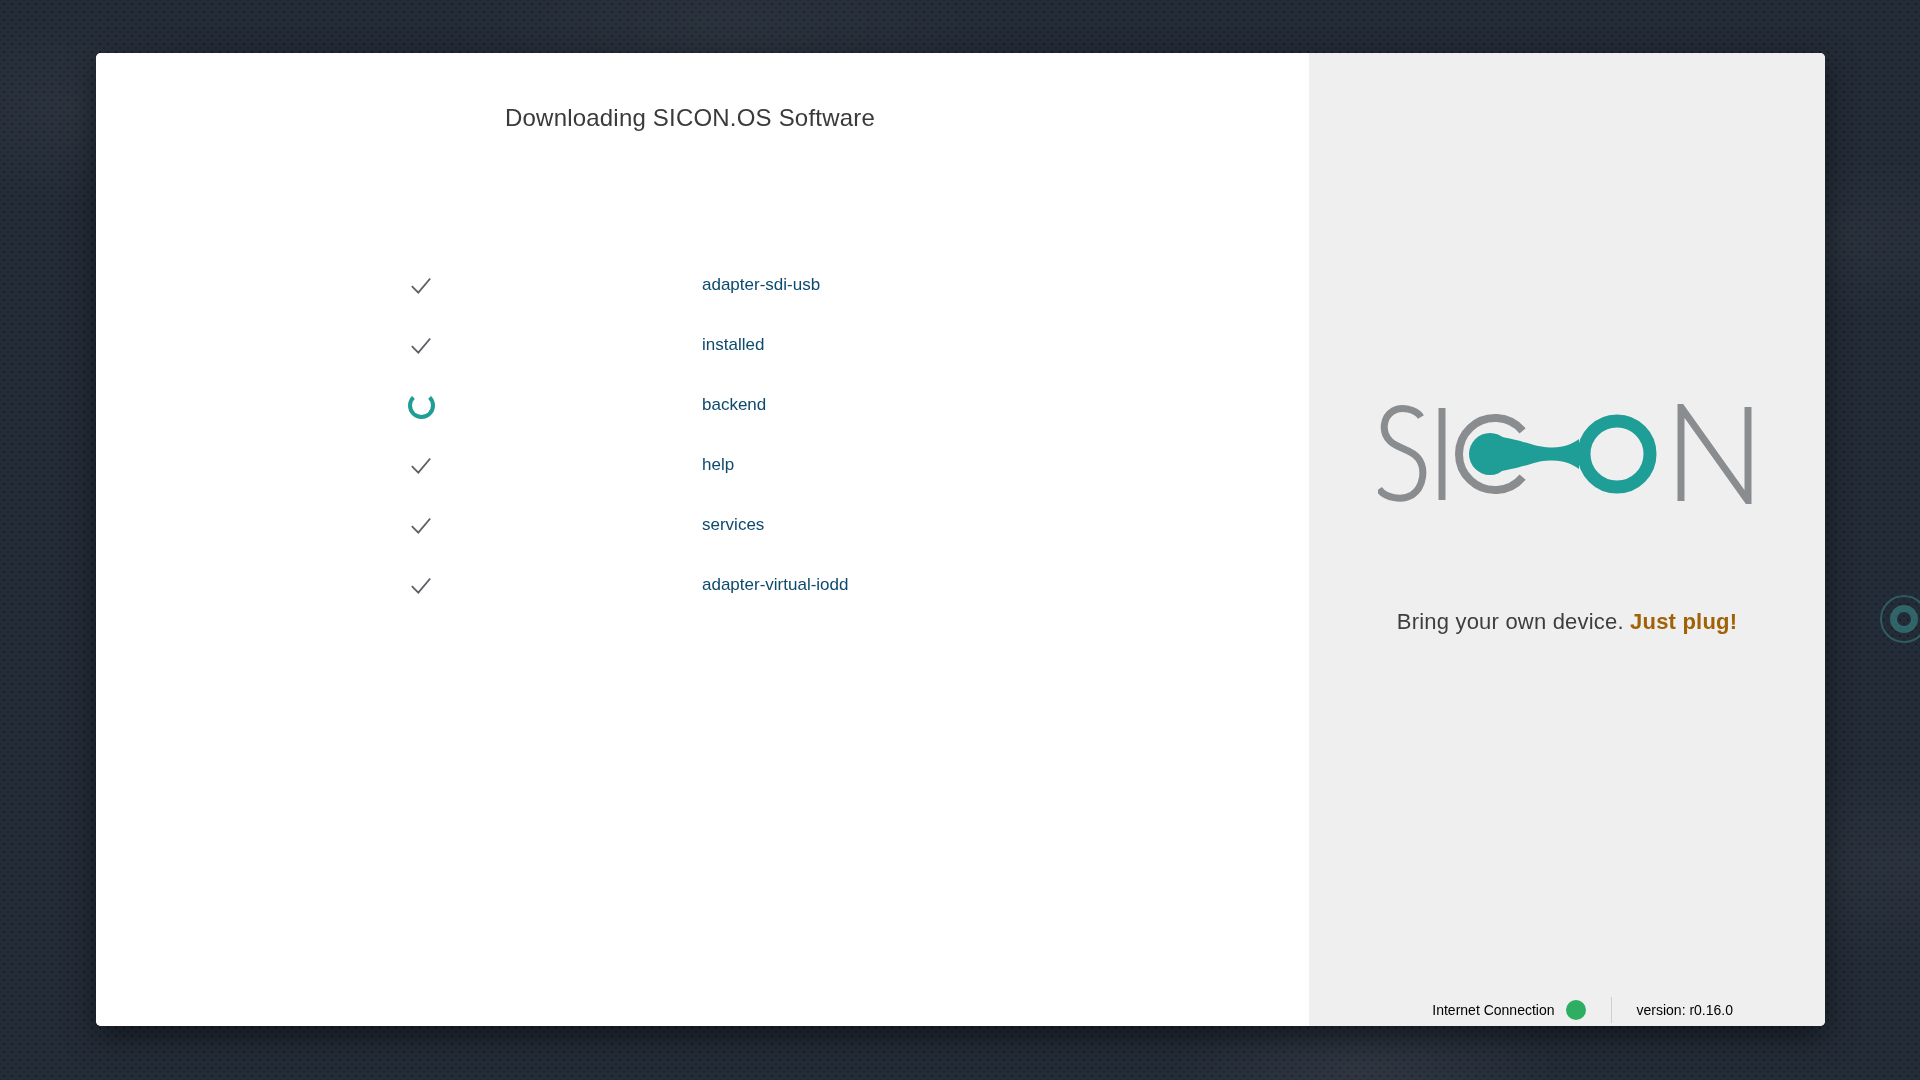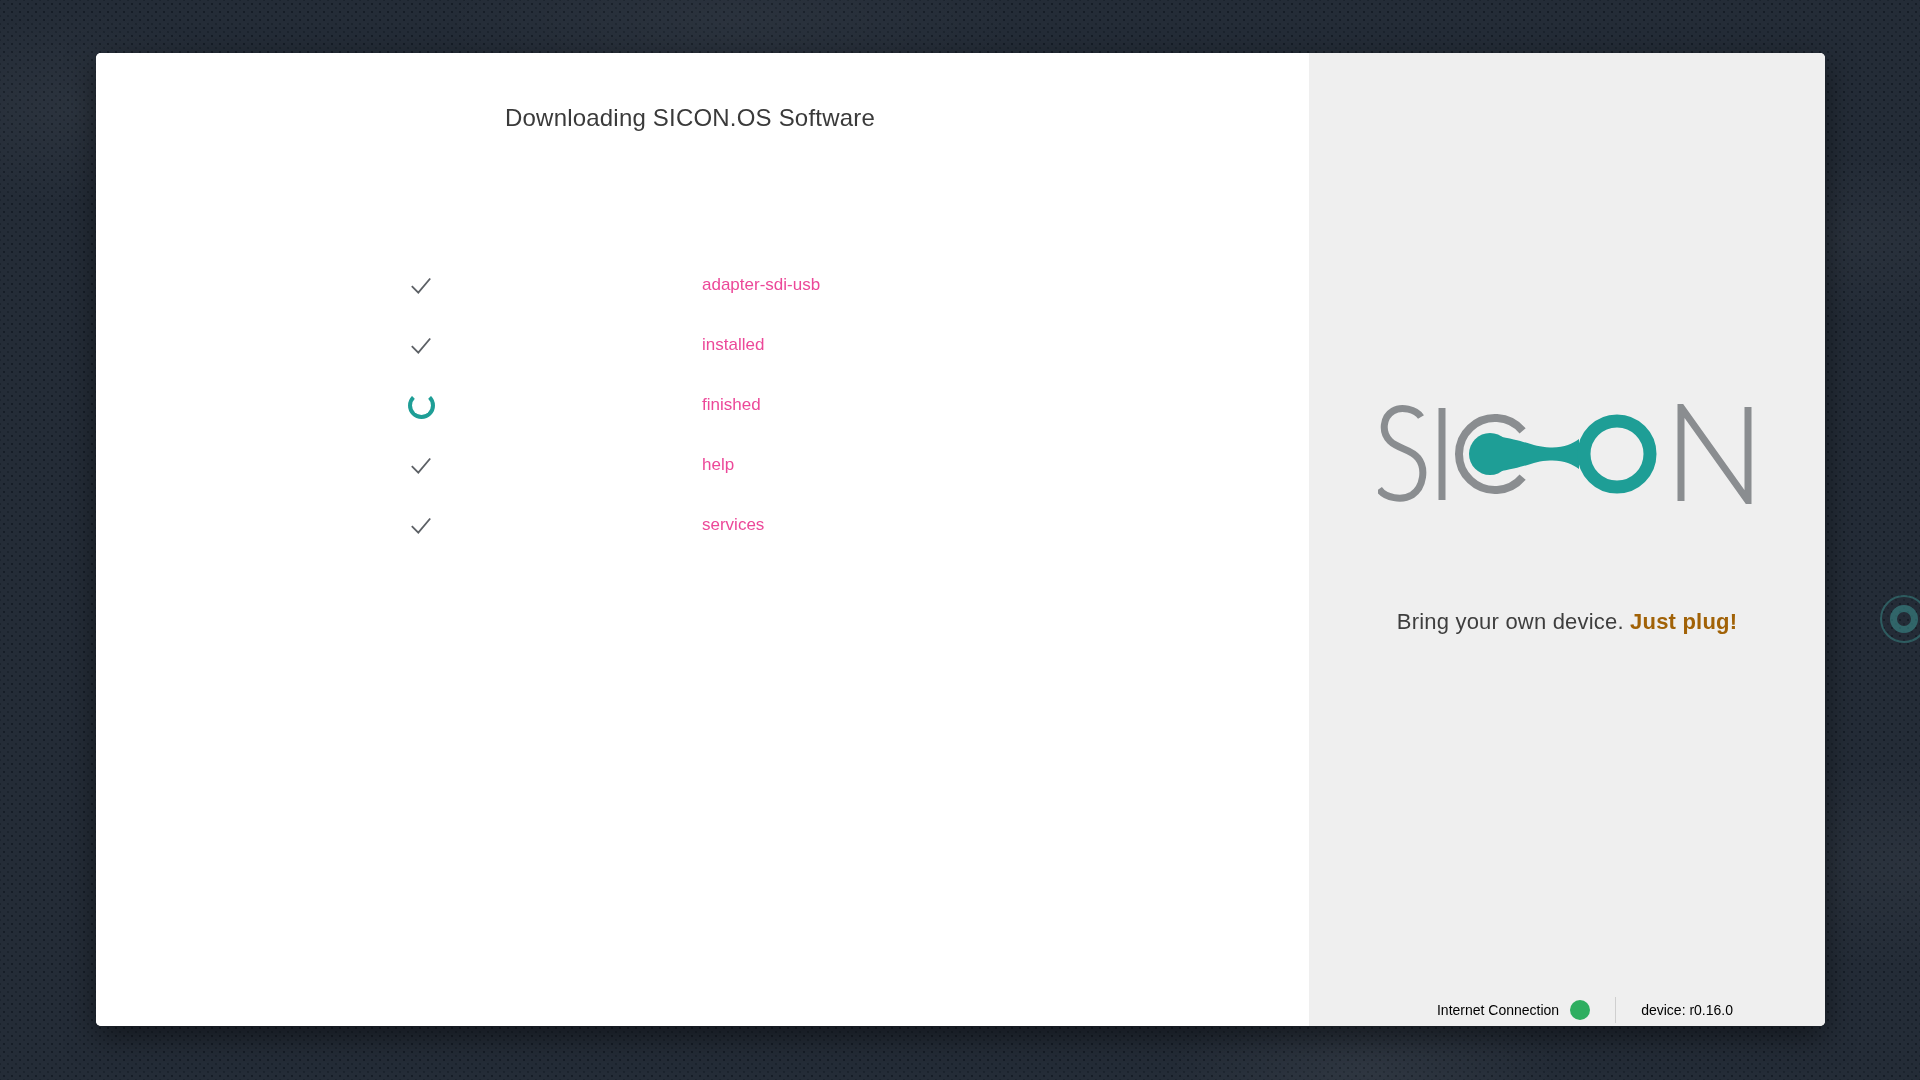--- a/index.html
+++ b/index.html
@@ -38,21 +38,21 @@
   .title{position:absolute;top:51px;left:0;width:100%;text-align:center;margin:0;
     font-size:24px;font-weight:400;color:#3a3a3a;letter-spacing:.2px;}
   .subtitle{position:absolute;top:113px;left:0;width:100%;text-align:center;margin:0;
     font-size:17px;font-weight:400;color:#464646;}
 
   .list{position:absolute;top:202px;left:0;width:100%;}
   .row{position:relative;height:60px;}
   .icon-cell{position:absolute;left:303px;top:0;width:44px;height:60px;
     display:flex;align-items:center;justify-content:center;}
   .row .label{position:absolute;left:606px;top:50%;transform:translateY(-50%);
-    font-size:17px;color:#ec4899;}
+    font-size:17px;color:#0c4a6e;}
 
   .spinner{width:27px;height:27px;box-sizing:border-box;border-radius:50%;
     border:4px solid #1e9e96;border-top-color:transparent;
     animation:spin 1s linear infinite;}
   @keyframes spin{from{transform:rotate(28deg)}to{transform:rotate(388deg)}}
 
   
   .logo-wrap{position:absolute;top:351px;left:0;width:100%;display:flex;justify-content:center;}
   .tagline{position:absolute;top:556px;left:0;width:100%;text-align:center;
     font-size:22px;color:#3e3e3e;letter-spacing:.2px;}
@@ -90,37 +90,45 @@
             <svg width="26" height="26" viewBox="0 0 24 24">
               <polyline points="3.5,13 9.5,19 20.5,6" fill="none" stroke="#5d6166" stroke-width="1.7"></polyline>
             </svg>
           </div>
           <div class="label">installed</div>
         </div>
         <div class="row">
           <div class="icon-cell">
             <div class="spinner"></div>
           </div>
-          <div class="label">finished</div>
+          <div class="label">backend</div>
         </div>
         <div class="row">
           <div class="icon-cell">
             <svg width="26" height="26" viewBox="0 0 24 24">
               <polyline points="3.5,13 9.5,19 20.5,6" fill="none" stroke="#5d6166" stroke-width="1.7"></polyline>
             </svg>
           </div>
           <div class="label">help</div>
         </div>
         <div class="row">
           <div class="icon-cell">
             <svg width="26" height="26" viewBox="0 0 24 24">
               <polyline points="3.5,13 9.5,19 20.5,6" fill="none" stroke="#5d6166" stroke-width="1.7"></polyline>
             </svg>
           </div>
           <div class="label">services</div>
+        </div>
+        <div class="row">
+          <div class="icon-cell">
+            <svg width="26" height="26" viewBox="0 0 24 24">
+              <polyline points="3.5,13 9.5,19 20.5,6" fill="none" stroke="#5d6166" stroke-width="1.7"></polyline>
+            </svg>
+          </div>
+          <div class="label">adapter-virtual-iodd</div>
         </div>
       </div>
   </div>
 
   <div class="right-pane">
     <div class="logo-wrap" aria-label="SICON">
       <svg width="378" height="100" viewBox="0 0 378 100">
 
         <path d="M43 13 C38 5, 23 2, 15 7 C5 13, 3 28, 12 37 C20 45, 33 45, 40 54 C48 64, 46 83, 34 91 C24 97, 7 94, 1 85" fill="none" stroke="#8a8d90" stroke-width="7"></path>
 
@@ -139,17 +147,17 @@
 
     <div class="tagline">
       <span>Bring your own device.</span>
       <b>Just plug!</b>
     </div>
 
     <div class="status-bar">
       <span>Internet Connection</span>
       <span class="status-dot" style="background-color: rgb(46, 174, 96);"></span>
       <span class="vdiv"></span>
-      <span>device: r0.16.0</span>
+      <span>version: r0.16.0</span>
     </div>
   </div>
 
 </div>
 
 </body></html>

